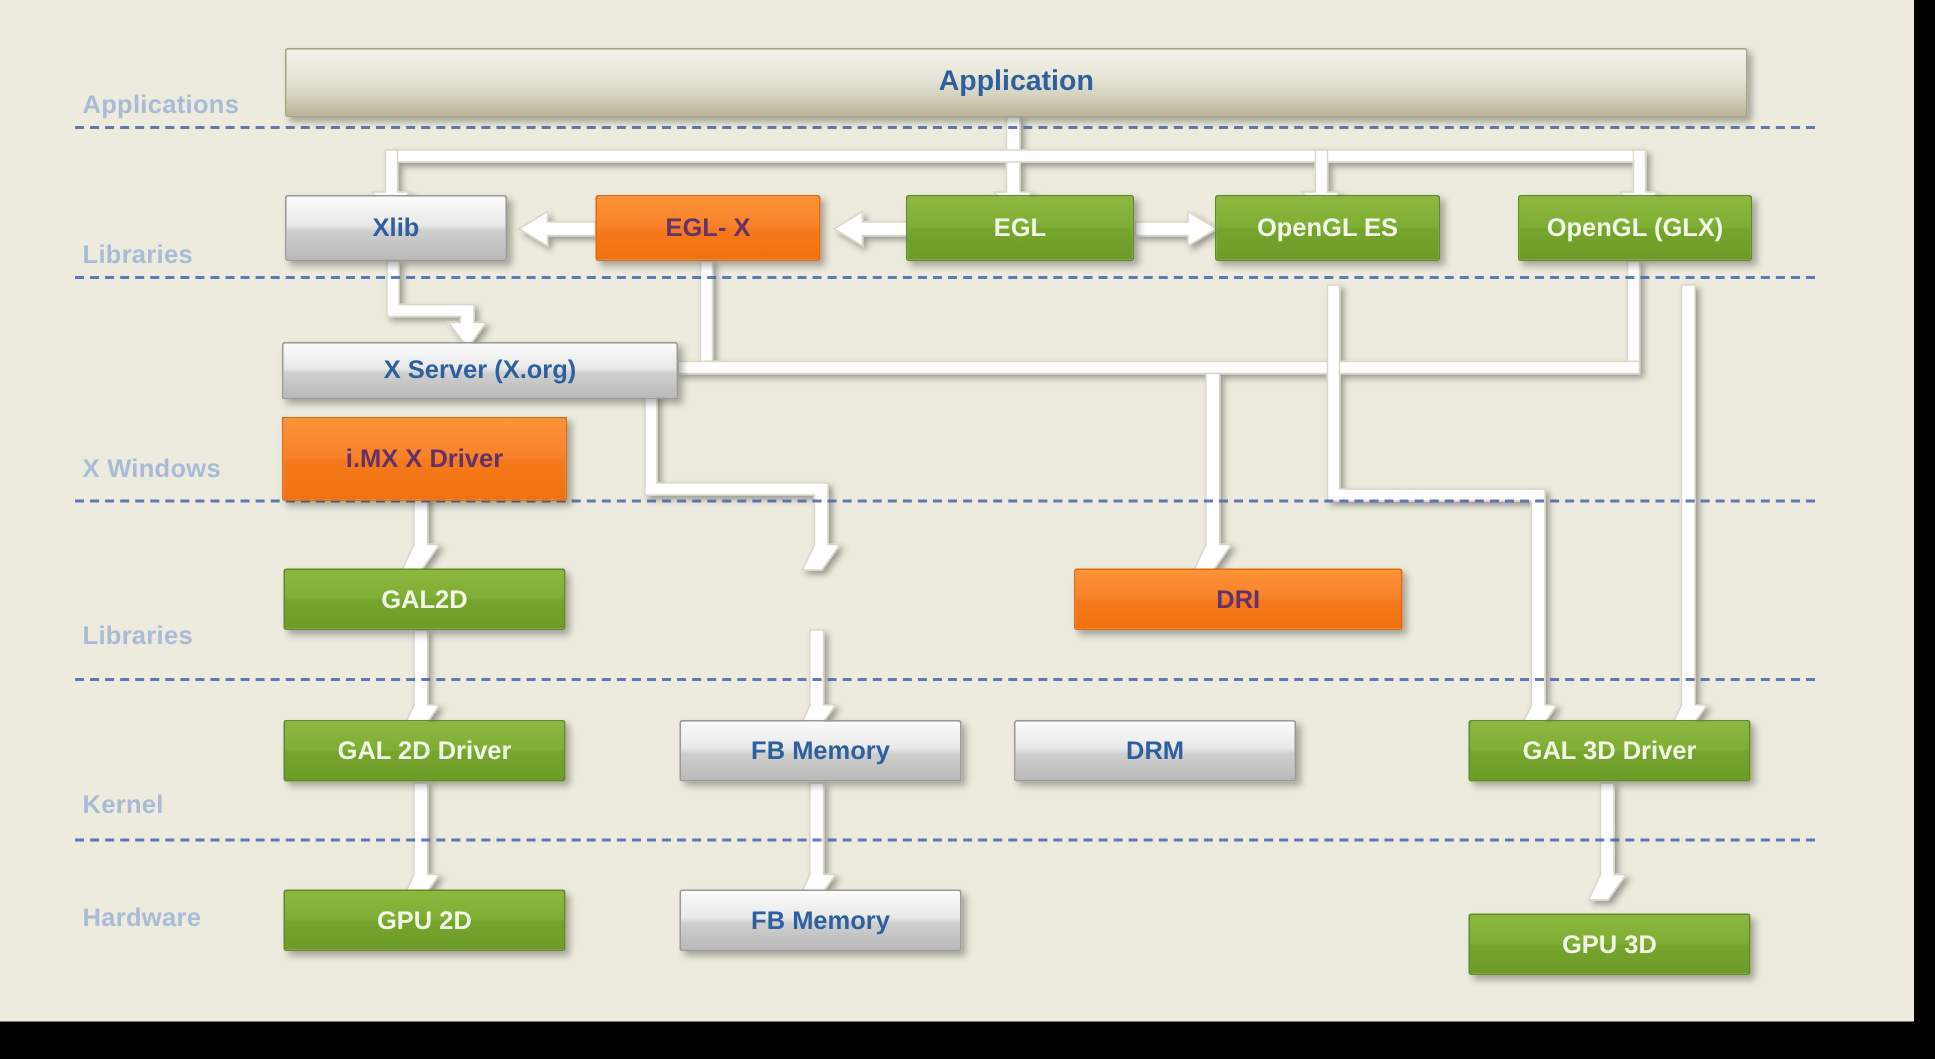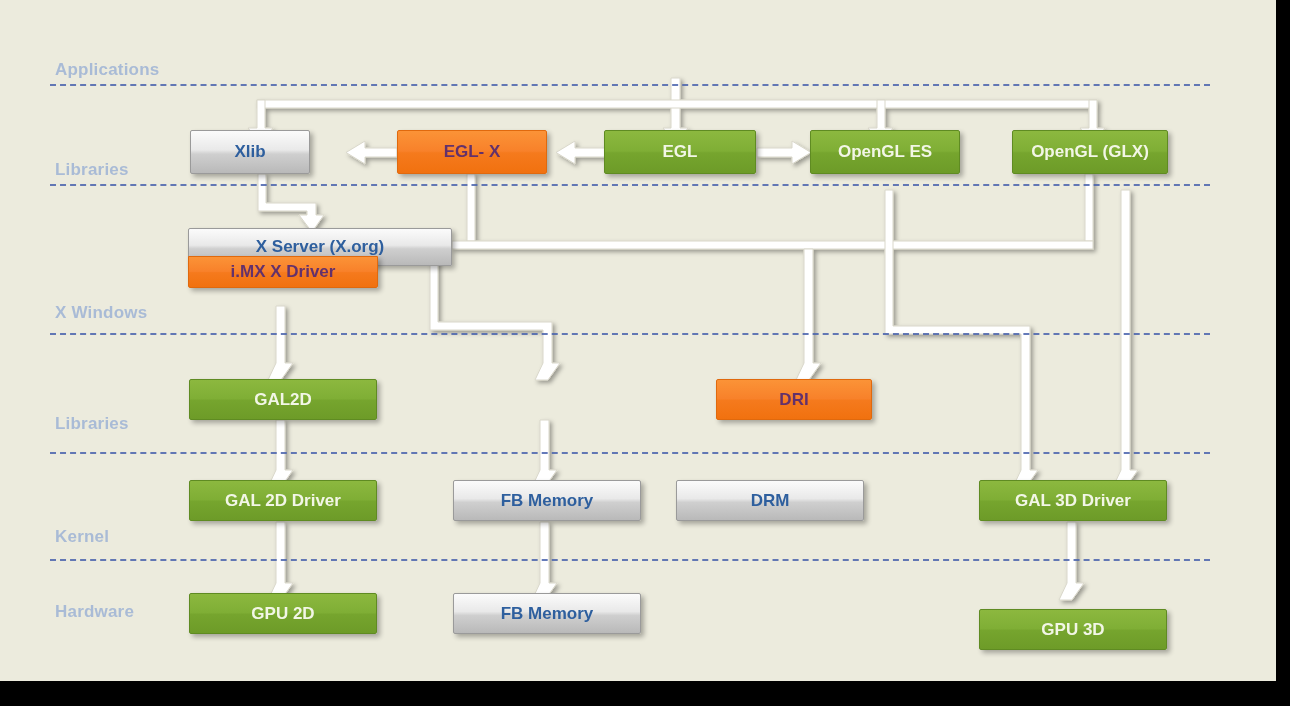--- a/index.html
+++ b/index.html
@@ -162,39 +162,40 @@
     <div class="sep" style="top:452px;"></div>
     <div class="sep" style="top:559px;"></div>
 
     <div class="band-label" style="left:55px; top:60px;">Applications</div>
     <div class="band-label" style="left:55px; top:160px;">Libraries</div>
     <div class="band-label" style="left:55px; top:303px;">X Windows</div>
     <div class="band-label" style="left:55px; top:414px;">Libraries</div>
     <div class="band-label" style="left:55px; top:527px;">Kernel</div>
     <div class="band-label" style="left:55px; top:602px;">Hardware</div>
 
-
-    <div class="node grey" style="left:190px; top:130px; width:120px; height:44px;">Xlib</div>
+    <div class="node app" style="left:190px; top:32px; width:975px; height:46px;">Application</div>
+
+    <div class="node grey" style="left:190px; top:130px; width:148px; height:44px;">Xlib</div>
 
     <div class="node orange" style="left:397px; top:130px; width:150px; height:44px;">EGL- X</div>
 
     <div class="node green" style="left:604px; top:130px; width:152px; height:44px;">EGL</div>
 
     <div class="node green" style="left:810px; top:130px; width:150px; height:44px;">OpenGL ES</div>
 
     <div class="node green" style="left:1012px; top:130px; width:156px; height:44px;">OpenGL (GLX)</div>
 
     <div class="node grey xserver" style="left:188px; top:228px; width:264px; height:38px;">X Server (X.org)</div>
 
-    <div class="node orange imx" style="left:188px; top:256px; width:190px; height:32px;">i.MX X Driver</div>
+    <div class="node orange imx" style="left:188px; top:278px; width:190px; height:56px;">i.MX X Driver</div>
 
     <div class="node green" style="left:189px; top:379px; width:188px; height:41px;">GAL2D</div>
 
 
-    <div class="node orange" style="left:716px; top:379px; width:156px; height:41px;">DRI</div>
+    <div class="node orange" style="left:716px; top:379px; width:219px; height:41px;">DRI</div>
 
     <div class="node green" style="left:189px; top:480px; width:188px; height:41px;">GAL 2D Driver</div>
 
     <div class="node grey" style="left:453px; top:480px; width:188px; height:41px;">FB Memory</div>
 
     <div class="node grey" style="left:676px; top:480px; width:188px; height:41px;">DRM</div>
 
     <div class="node green" style="left:979px; top:480px; width:188px; height:41px;">GAL 3D Driver</div>
 
     <div class="node green" style="left:189px; top:593px; width:188px; height:41px;">GPU 2D</div>

